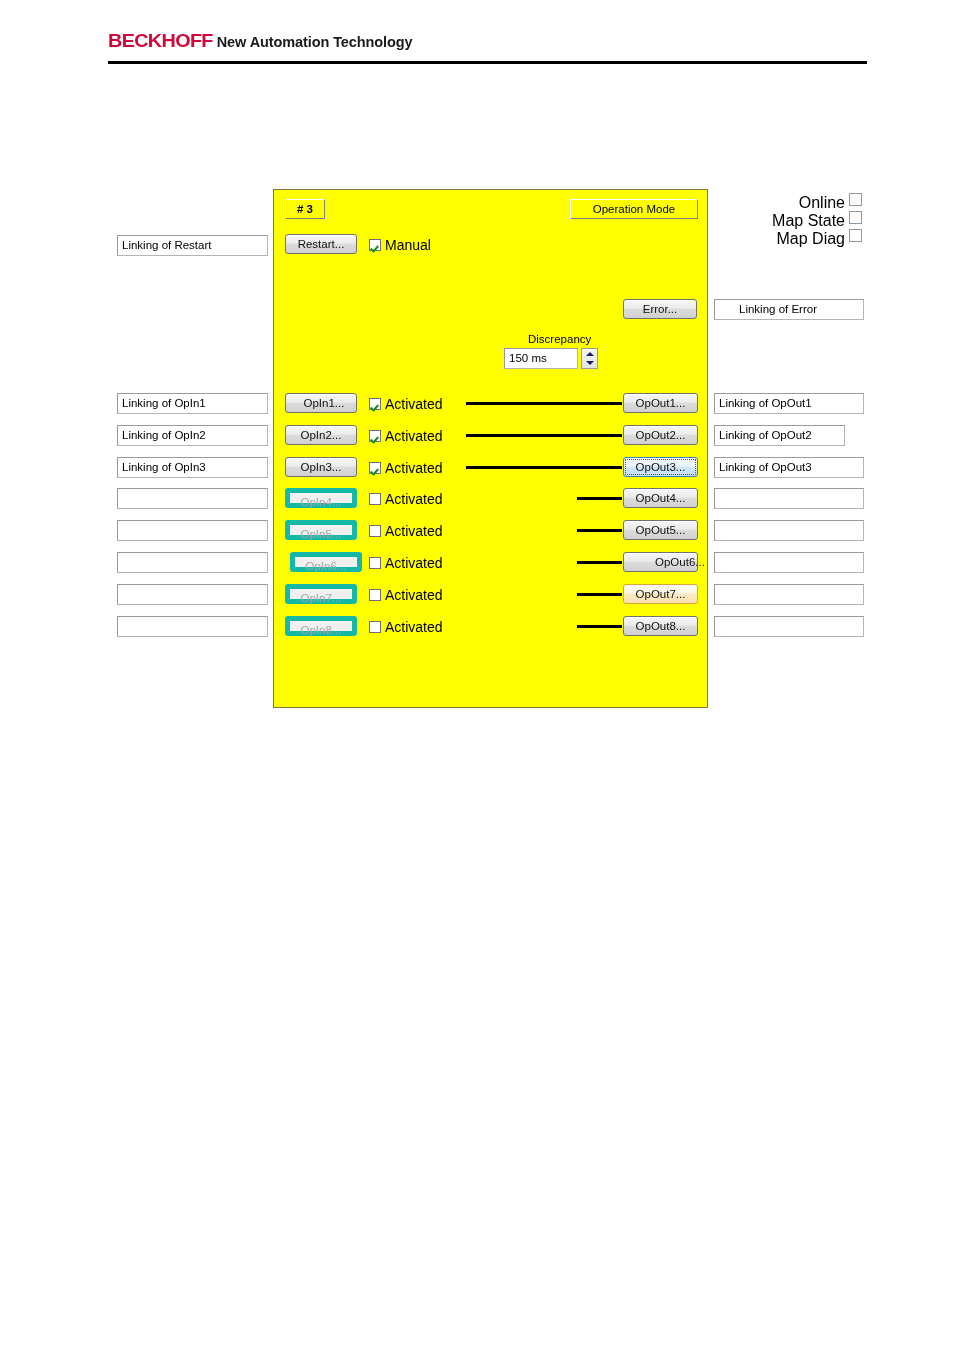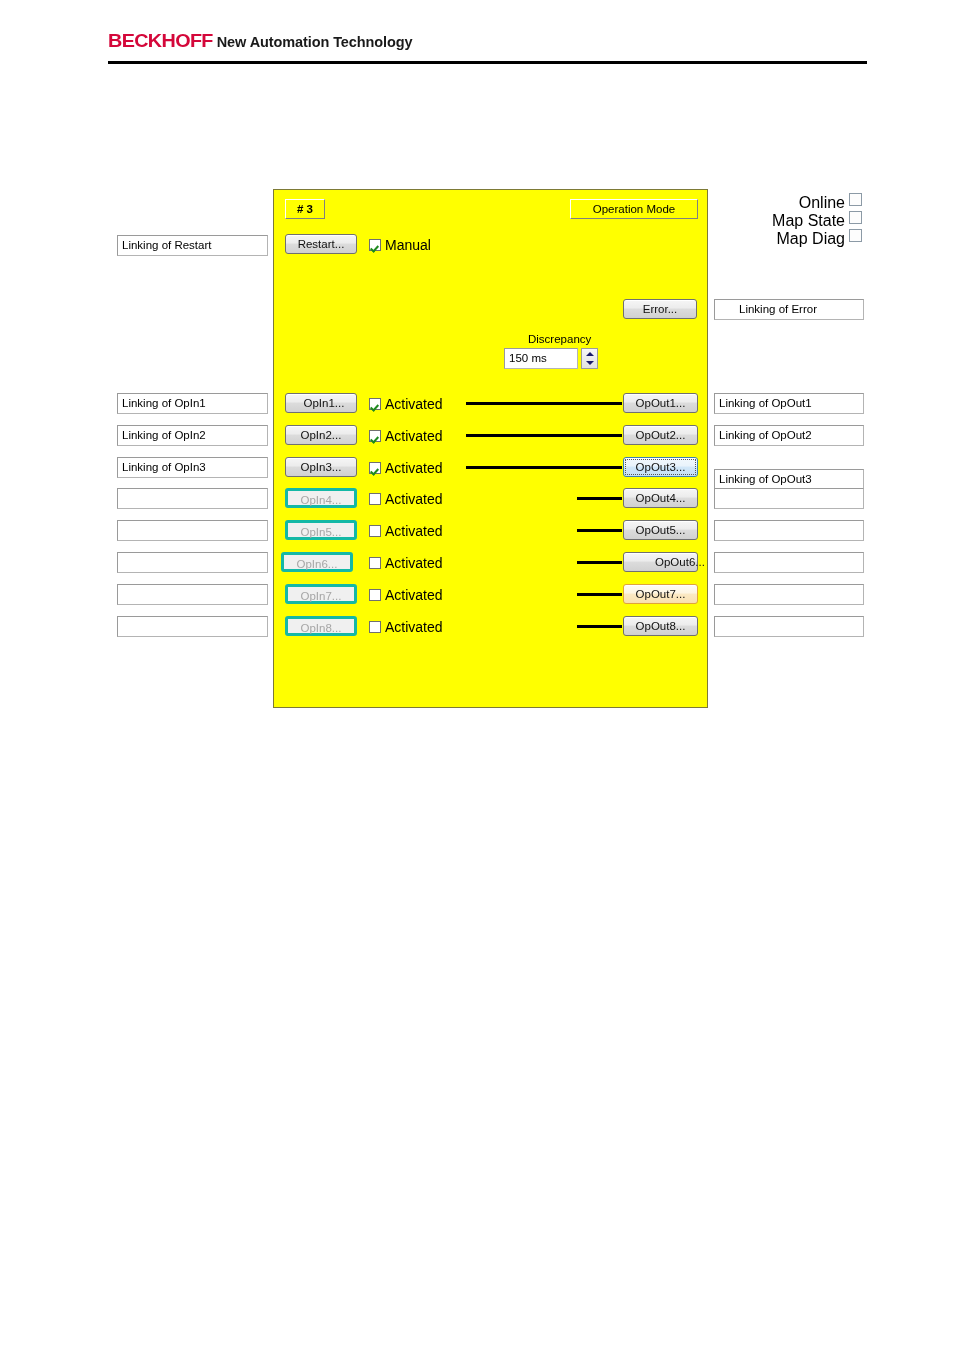--- a/index.html
+++ b/index.html
@@ -78,21 +78,21 @@
     font-size: 11.5px;
     text-align: center;
     line-height: 18px;
     height: 20px;
     box-shadow: inset 0 1px 0 #ffffff;
     cursor: default;
     user-select: none;
   }
   .win-btn.disabled {
     background: #f0f0f0;
-    border: 3px solid #14b8a6;
+    border: 5px solid #14b8a6;
     color: #a6a6a6;
     box-shadow: none;
   }
   .win-btn.focused {
     border: 1px solid #3c7fb1;
     outline: 1px dotted #555;
     outline-offset: -3px;
     background: linear-gradient(to bottom, #f2f8fd 0%, #e9f3fb 45%, #d2e7f8 50%, #c6e0f5 94%, #c3def3 100%);
   }
   .win-btn.hover {
@@ -276,50 +276,50 @@
     <div class="win-btn" style="left: 623px; top: 393px; width: 75px;">OpOut1...</div>
     <div class="win-field" style="left: 714px; top: 393px; width: 150px;">Linking of OpOut1</div>
     <div class="win-field" style="left: 117px; top: 425px; width: 151px;">Linking of OpIn2</div>
     <div class="win-btn" style="left: 285px; top: 425px; width: 72px;">OpIn2...</div>
     <div class="cb-row" style="left: 369px; top: 428px;">
       <span class="cb-box checked"></span>
       <span>Activated</span>
     </div>
     <div class="link-line" style="left: 466px; top: 434px; width: 156px;"></div>
     <div class="win-btn" style="left: 623px; top: 425px; width: 75px;">OpOut2...</div>
-    <div class="win-field" style="left: 714px; top: 425px; width: 150px;">Linking of OpOut2</div>
+    <div class="win-field" style="left: 714px; top: 425px; width: 131px;">Linking of OpOut2</div>
     <div class="win-field" style="left: 117px; top: 457px; width: 151px;">Linking of OpIn3</div>
     <div class="win-btn" style="left: 285px; top: 457px; width: 72px;">OpIn3...</div>
     <div class="cb-row" style="left: 369px; top: 460px;">
       <span class="cb-box checked"></span>
       <span>Activated</span>
     </div>
     <div class="link-line" style="left: 466px; top: 466px; width: 156px;"></div>
     <div class="win-btn focused" style="left: 623px; top: 457px; width: 75px;">OpOut3...</div>
-    <div class="win-field" style="left: 714px; top: 457px; width: 150px; margin-top: 12px;">Linking of OpOut3</div>
+    <div class="win-field" style="left: 714px; top: 457px; width: 150px;">Linking of OpOut3</div>
     <div class="win-field" style="left: 117px; top: 488px; width: 151px;"></div>
     <div class="win-btn disabled" style="left: 285px; top: 488px; width: 72px;">OpIn4...</div>
     <div class="cb-row" style="left: 369px; top: 491px;">
       <span class="cb-box"></span>
       <span>Activated</span>
     </div>
     <div class="link-line" style="left: 577px; top: 497px; width: 45px;"></div>
     <div class="win-btn" style="left: 623px; top: 488px; width: 75px;">OpOut4...</div>
     <div class="win-field" style="left: 714px; top: 488px; width: 150px;"></div>
     <div class="win-field" style="left: 117px; top: 520px; width: 151px;"></div>
     <div class="win-btn disabled" style="left: 285px; top: 520px; width: 72px;">OpIn5...</div>
     <div class="cb-row" style="left: 369px; top: 523px;">
       <span class="cb-box"></span>
       <span>Activated</span>
     </div>
     <div class="link-line" style="left: 577px; top: 529px; width: 45px;"></div>
     <div class="win-btn" style="left: 623px; top: 520px; width: 75px;">OpOut5...</div>
     <div class="win-field" style="left: 714px; top: 520px; width: 150px;"></div>
     <div class="win-field" style="left: 117px; top: 552px; width: 151px;"></div>
-    <div class="win-btn disabled" style="left: 281px; top: 552px; width: 72px;">OpIn6...</div>
+    <div class="win-btn disabled" style="left: 290px; top: 552px; width: 72px;">OpIn6...</div>
     <div class="cb-row" style="left: 369px; top: 555px;">
       <span class="cb-box"></span>
       <span>Activated</span>
     </div>
     <div class="link-line" style="left: 577px; top: 561px; width: 45px;"></div>
     <div class="win-btn" style="left: 623px; top: 552px; width: 75px; padding-left: 31px;">OpOut6...</div>
     <div class="win-field" style="left: 714px; top: 552px; width: 150px;"></div>
     <div class="win-field" style="left: 117px; top: 584px; width: 151px;"></div>
     <div class="win-btn disabled" style="left: 285px; top: 584px; width: 72px;">OpIn7...</div>
     <div class="cb-row" style="left: 369px; top: 587px;">

